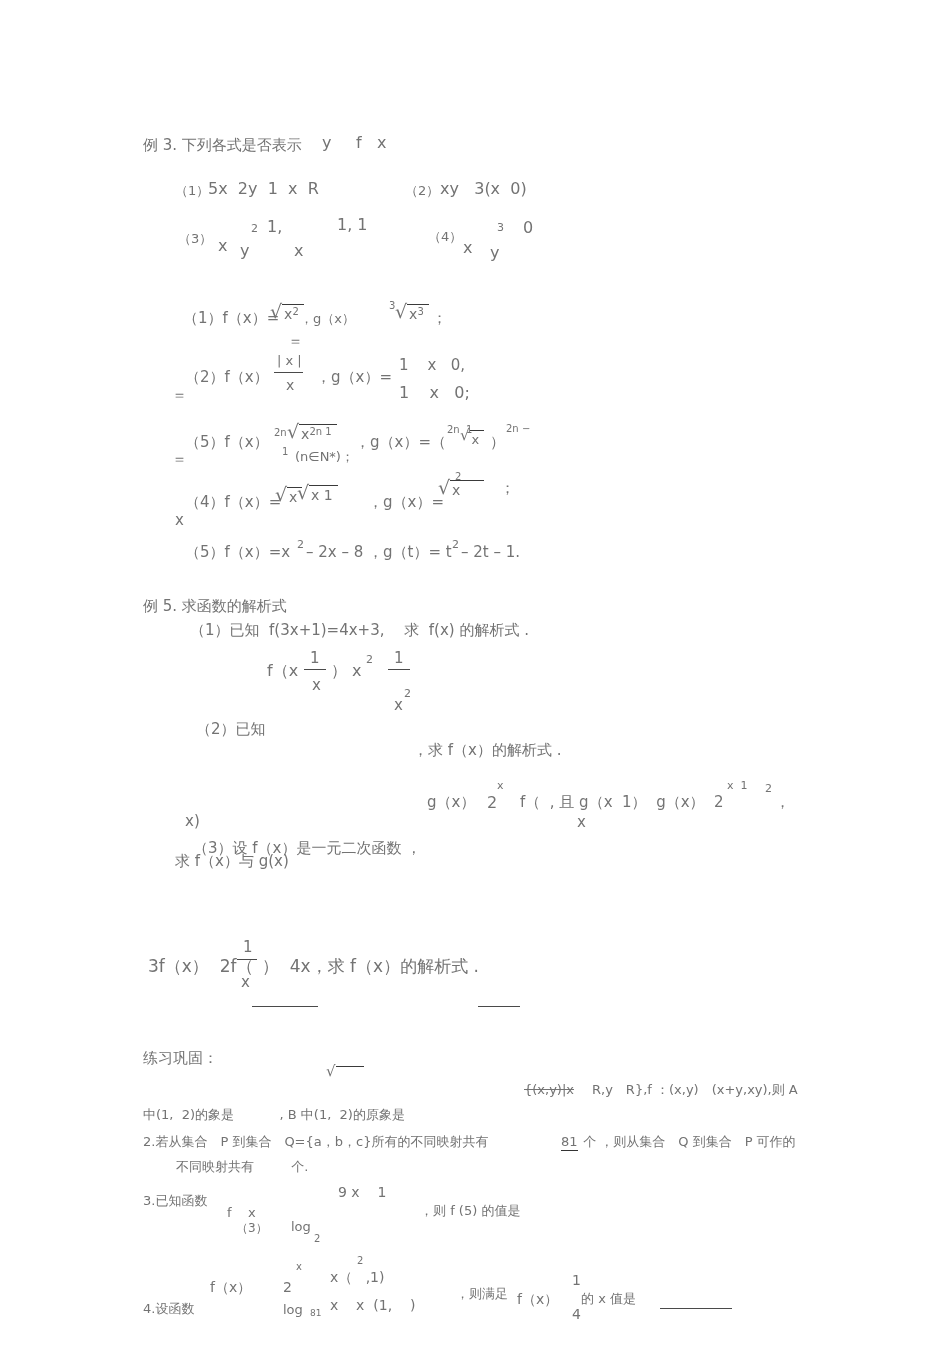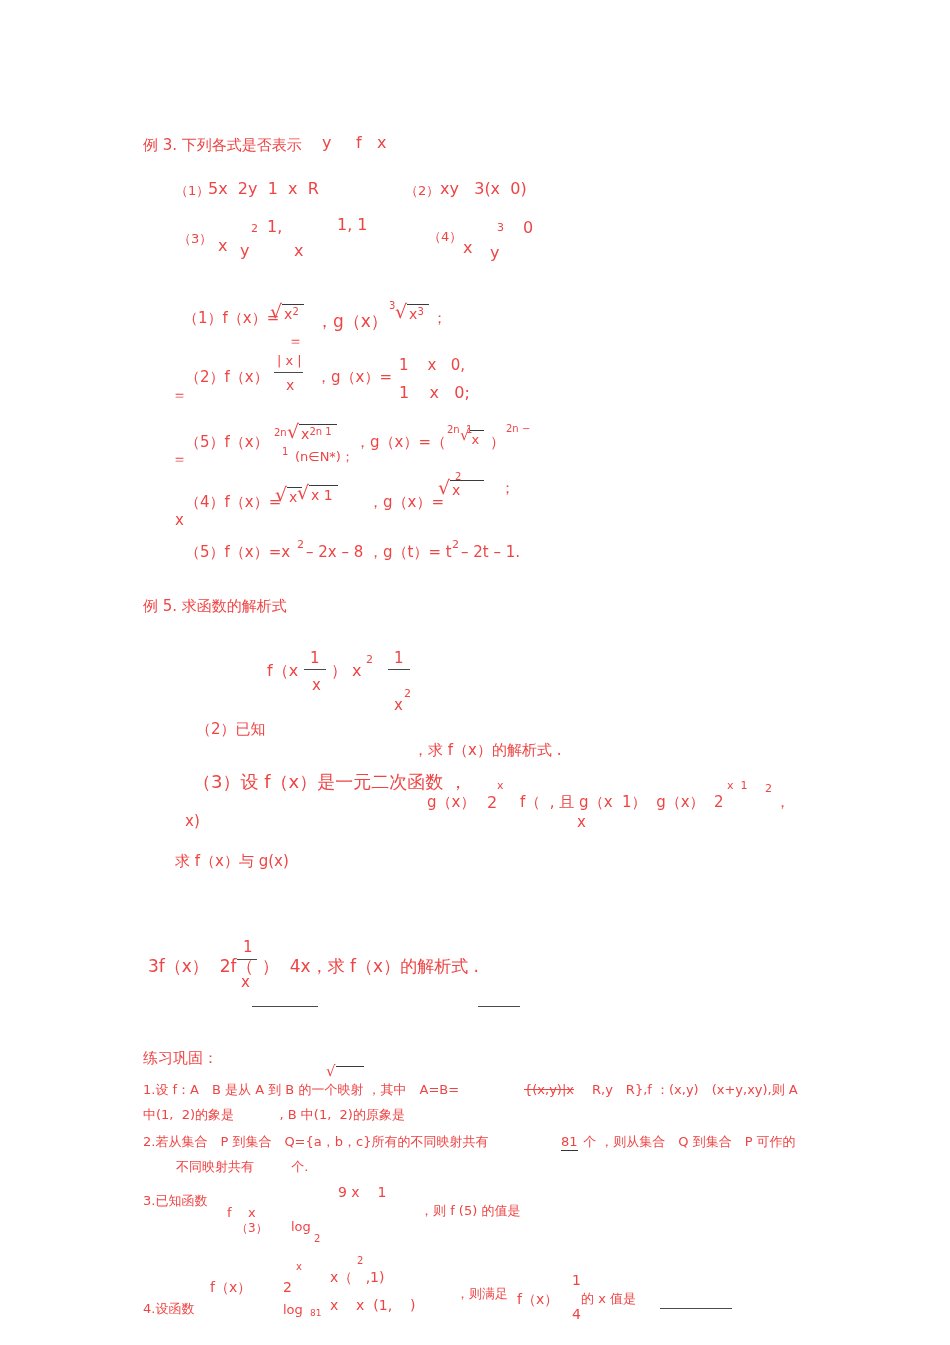--- a/index.html
+++ b/index.html
@@ -1,20 +1,20 @@
 <!DOCTYPE html>
 <html><head>
 <meta charset="utf-8">
 <style>
   * { margin:0; padding:0; box-sizing:border-box; }
   html,body { background:#ffffff; }
   .page {
     position:relative; width:950px; height:1345px; background:#ffffff;
     font-family:"DejaVu Sans","Liberation Sans",sans-serif;
-    color:#ef4444; overflow:hidden;
+    color:#737373; overflow:hidden;
   }
   .fr { position:absolute; white-space:pre; line-height:1.25; }
   .big { letter-spacing:1.5px; }
   .rad { position:absolute; display:inline-flex; align-items:flex-start; }
   .rs { font-size:19px; line-height:1; }
   .rs.small { font-size:15px; }
   .rb { border-top:1px solid #3a3a3a; padding:2px 5px 0 2px; font-size:14px; line-height:1.1; margin-top:2px; min-height:13px; }
   .ss { font-size:10px; position:relative; top:-4px; }
   .hl { position:absolute; height:1px; background:#4a4a4a; }
   .strike { text-decoration:line-through; }
@@ -47,21 +47,21 @@
   <span class="fr" style="left:497px;top:221px;font-size:11px">3</span>
   <span class="fr" style="left:523px;top:218px;font-size:16px">0</span>
   <span class="fr" style="left:490px;top:243px;font-size:16px">y</span>
 
 
   <span class="fr" style="left:183px;top:309px;font-size:15px">（1）f（x）=</span>
   <span class="rad" style="left:270px;top:302px">
     <span class="rs">√</span>
     <span class="rb"><span>x</span><span class="ss">2</span></span>
   </span>
-  <span class="fr" style="left:316px;top:311px;font-size:17px">，g（x）</span>
+  <span class="fr" style="left:300px;top:311px;font-size:13px">，g（x）</span>
   <span class="fr" style="left:389px;top:300px;font-size:10px">3</span>
   <span class="rad" style="left:395px;top:302px">
     <span class="rs">√</span>
     <span class="rb"><span>x</span><span class="ss">3</span></span>
   </span>
   <span class="fr" style="left:432px;top:309px;font-size:15px">；</span>
   <span class="fr" style="left:288px;top:332px;font-size:15px">＝</span>
 
   <span class="fr" style="left:185px;top:368px;font-size:15px">（2）f（x）</span>
   <span class="fr" style="left:277px;top:353px;font-size:13px">| x |</span>
@@ -108,37 +108,38 @@
   <span class="fr" style="left:500px;top:479px;font-size:15px">；</span>
   <span class="fr" style="left:175px;top:511px;font-size:15px">x</span>
 
   <span class="fr" style="left:185px;top:543px;font-size:15px">（5）f（x）=x</span>
   <span class="fr" style="left:297px;top:538px;font-size:11px">2</span>
   <span class="fr" style="left:306px;top:543px;font-size:15px">– 2x – 8 ，g（t）= t</span>
   <span class="fr" style="left:452px;top:538px;font-size:11px">2</span>
   <span class="fr" style="left:461px;top:543px;font-size:15px">– 2t – 1.</span>
 
   <span class="fr" style="left:143px;top:597px;font-size:15px">例 5. 求函数的解析式</span>
+  <span class="fr" style="left:190px;top:621px;font-size:15px">（1）已知  f(3x+1)=4x+3,　 求  f(x) 的解析式 .</span>
 
   <span class="fr" style="left:267px;top:661px;font-size:16px">f（x</span>
   <span class="fr" style="left:310px;top:649px;font-size:15px">1</span>
   <div class="hl" style="left:304px;top:669px;width:22px"></div>
   <span class="fr" style="left:312px;top:676px;font-size:15px">x</span>
   <span class="fr" style="left:331px;top:661px;font-size:16px">）</span>
   <span class="fr" style="left:352px;top:661px;font-size:16px">x</span>
   <span class="fr" style="left:366px;top:653px;font-size:11px">2</span>
   <span class="fr" style="left:394px;top:649px;font-size:15px">1</span>
   <div class="hl" style="left:388px;top:669px;width:22px"></div>
   <span class="fr" style="left:394px;top:696px;font-size:15px">x</span>
   <span class="fr" style="left:404px;top:687px;font-size:11px">2</span>
 
   <span class="fr" style="left:196px;top:720px;font-size:15px">（2）已知</span>
   <span class="fr" style="left:413px;top:741px;font-size:15px">，求 f（x）的解析式 .</span>
 
-  <span class="fr" style="left:193px;top:771px;font-size:18px">（3）设 f（x）是一元二次函数 ，</span>
+  <span class="fr" style="left:193px;top:839px;font-size:15px">（3）设 f（x）是一元二次函数 ，</span>
   <span class="fr" style="left:427px;top:793px;font-size:15px">g（x）</span>
   <span class="fr" style="left:487px;top:793px;font-size:16px">2</span>
   <span class="fr" style="left:497px;top:779px;font-size:11px">x</span>
   <span class="fr" style="left:520px;top:793px;font-size:15px">f（  , 且 g（x  1）  g（x）  2</span>
   <span class="fr" style="left:727px;top:779px;font-size:11px">x  1</span>
   <span class="fr" style="left:765px;top:782px;font-size:11px">2</span>
   <span class="fr" style="left:775px;top:793px;font-size:15px">，</span>
   <span class="fr" style="left:185px;top:812px;font-size:15px">x)</span>
   <span class="fr" style="left:577px;top:813px;font-size:15px">x</span>
   <span class="fr" style="left:175px;top:852px;font-size:15px">求 f（x）与 g(x)</span>
@@ -150,21 +151,20 @@
   <span class="fr" style="left:262px;top:956px;font-size:17px">）  4x，求 f（x）的解析式 .</span>
   <div class="hl" style="left:252px;top:1006px;width:66px"></div>
   <div class="hl" style="left:478px;top:1006px;width:42px"></div>
 
   <span class="fr" style="left:143px;top:1049px;font-size:15px">练习巩固：</span>
 
   <span class="rad" style="left:326px;top:1064px">
     <span class="rs small">√</span>
     <span class="rb" style="min-width:28px;min-height:10px"></span>
   </span>
-  <span class="fr" style="left:143px;top:1082px;font-size:13px">1.设 f：A　B 是从 A 到 B 的一个映射 ，其中　A=B=</span>
   <span class="fr strike" style="left:524px;top:1082px;font-size:13px">{(x,y)|x</span>
   <span class="fr" style="left:592px;top:1082px;font-size:13px">R,y　R},f ：(x,y)　(x+y,xy),则 A</span>
   <span class="fr" style="left:143px;top:1107px;font-size:13px">中(1,  2)的象是           , B 中(1,  2)的原象是</span>
 
   <span class="fr" style="left:143px;top:1134px;font-size:13px">2.若从集合　P 到集合　Q={a，b，c}所有的不同映射共有  </span>
   <span class="fr uline" style="left:561px;top:1134px;font-size:13px">81</span>
   <span class="fr" style="left:579px;top:1134px;font-size:13px"> 个 ，则从集合　Q 到集合　P 可作的</span>
   <span class="fr" style="left:176px;top:1159px;font-size:13px">不同映射共有         个.</span>
 
   <span class="fr" style="left:143px;top:1193px;font-size:13px">3.已知函数</span>

